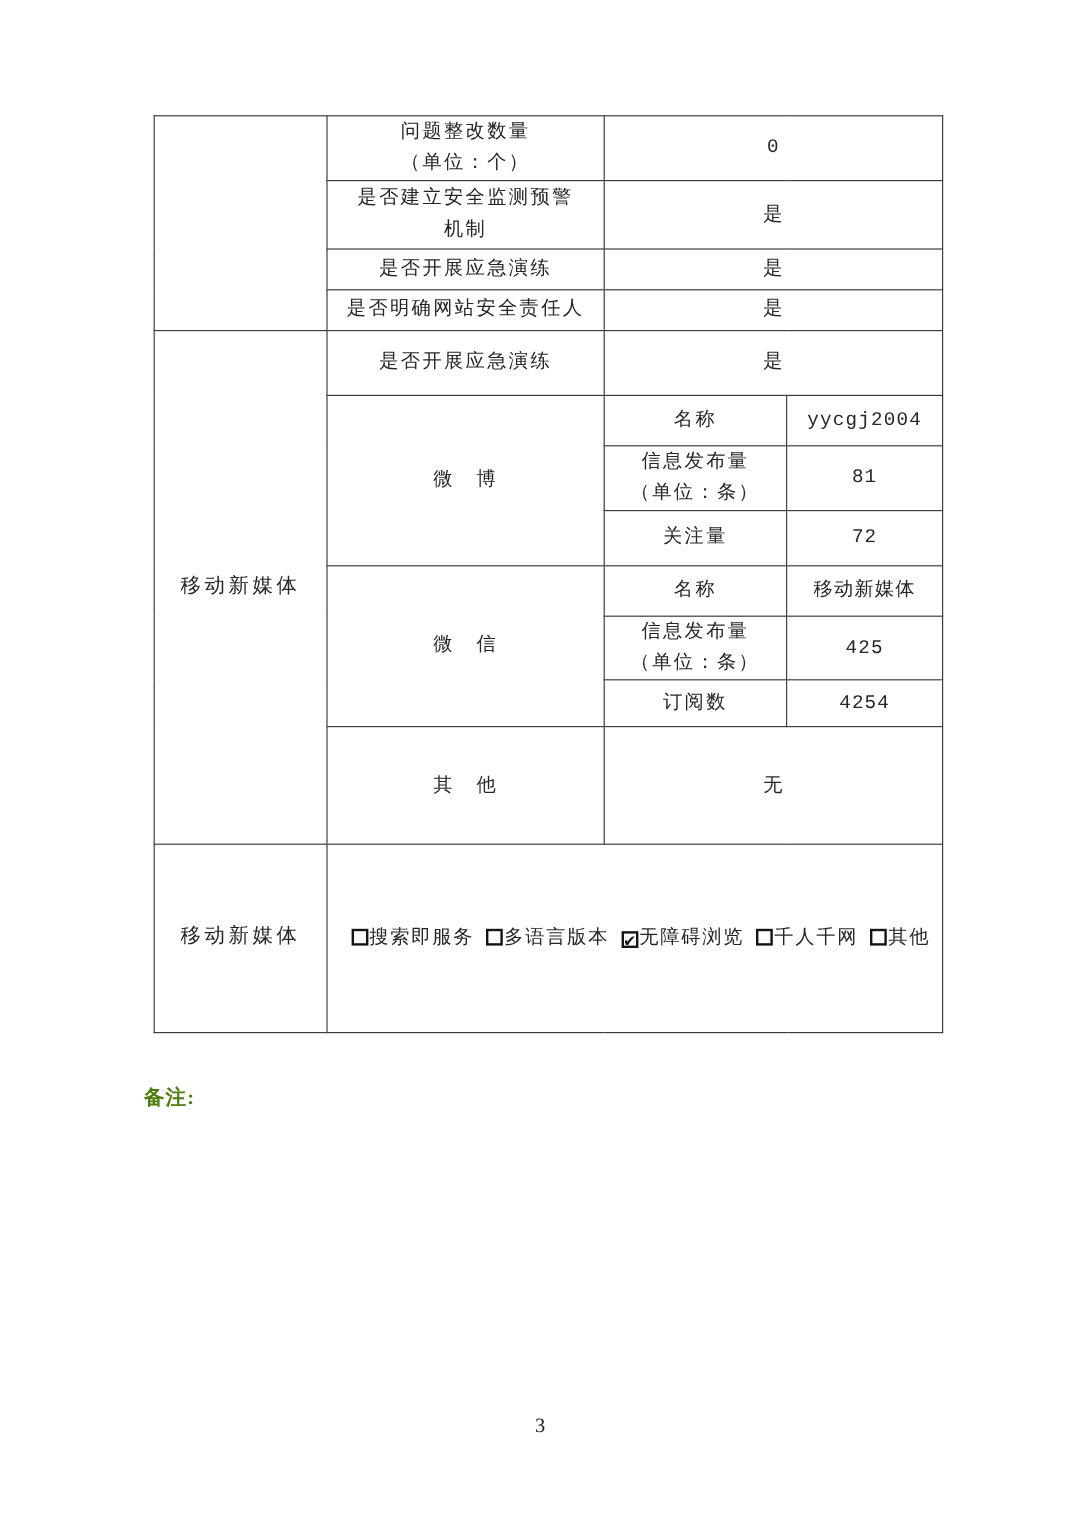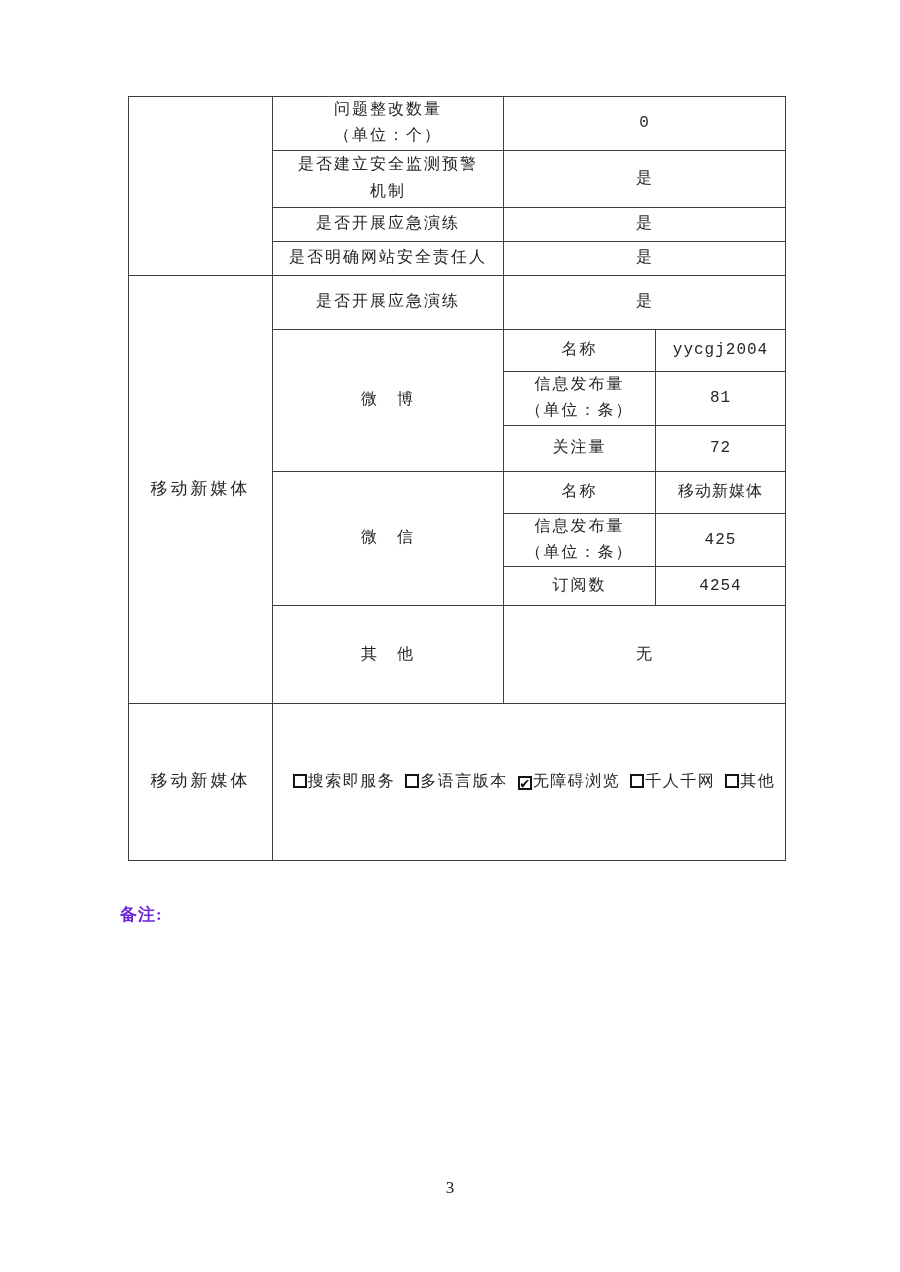--- a/index.html
+++ b/index.html
@@ -71,21 +71,21 @@
     color: #101010;
   }
   .cb-label { font-size: 16px; letter-spacing: 1.5px; }
 
   .notes {
     position: absolute;
     left: 120px; top: 903px;
     font-size: 17px;
     font-weight: bold;
     letter-spacing: 1px;
-    color: #6d28d9;
+    color: #4d7c0f;
   }
   .page-number {
     position: absolute;
     left: 0; right: 0;
     top: 1178px;
     text-align: center;
     font-size: 17px;
     color: #1c1c1c;
   }
 </style>

